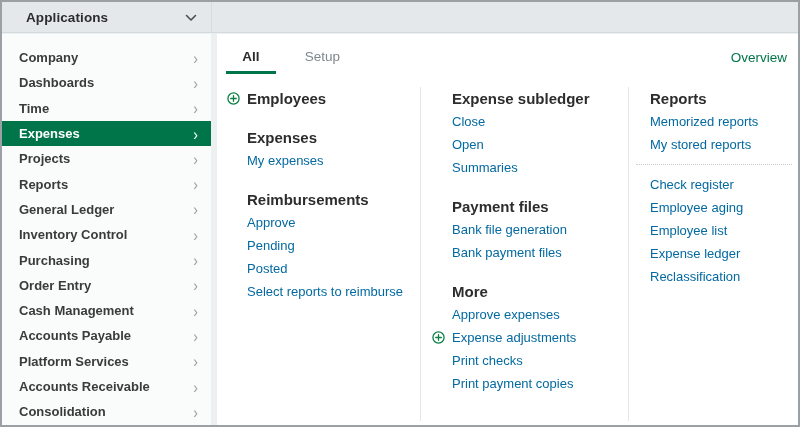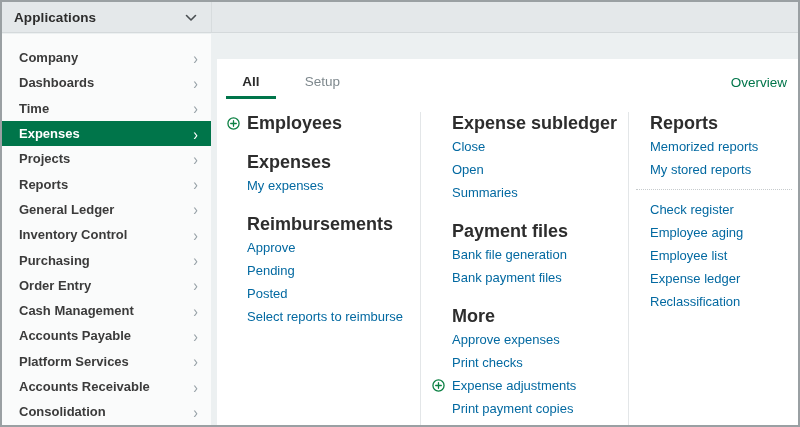--- a/index.html
+++ b/index.html
@@ -18,21 +18,21 @@
     background:#ecf0f1;
     overflow:hidden;
   }
   
   .appbar{
     position:absolute; top:0; left:0; right:0;
     height:31px;
     background:#e4e8ea;
     border-bottom:1px solid #d4d9db;
     display:flex; align-items:center;
-    padding-left:12px;
+    padding-left:24px;
     cursor:pointer;
   }
   .appbar::after{
     content:""; position:absolute; left:209px; top:0; bottom:0;
     width:1px; background:#d7dcde;
   }
   .appbar-title{
     font-size:13.5px; font-weight:700; color:#2d2d2d; letter-spacing:.1px;
   }
   .chev-down{ position:absolute; left:183px; top:12px; }
@@ -53,21 +53,20 @@
   .side-item .chev{
     font-size:14px; line-height:1; color:#98a2a8; font-weight:400;
     transform:scaleY(1.15);
   }
   .side-item.selected{ background:var(--green); color:#ffffff; }
   .side-item.selected .chev{ color:#ffffff; }
   
   .main{
     position:absolute; left:215px; top:32px; right:0; bottom:0;
     background:#ffffff;
-    margin-top:25px;
   }
   .tabbar{
     position:relative;
     padding:13px 0 0 9px;
   }
   .tab{
     display:inline-block; min-width:50px; text-align:center;
     font-size:13.5px; color:#7e888d;
     padding-bottom:7px; margin-right:17px;
     cursor:pointer;
@@ -87,21 +86,21 @@
     position:absolute; top:0; width:1px; height:334px; background:#e3e6e8;
   }
   .vdiv.v1{ left:203px; }
   .vdiv.v2{ left:411px; }
   .col{ position:absolute; top:0; }
   .col.c1{ left:10px;  width:190px; }
   .col.c2{ left:215px; width:190px; }
   .col.c3{ left:413px; width:162px; }
   .b-header{
     position:relative; padding-left:20px;
-    font-size:18px; font-weight:700; color:#2d2d2d;
+    font-size:15px; font-weight:700; color:#2d2d2d;
     line-height:23px; margin-top:16px;
   }
   .b-item{
     position:relative; padding-left:20px;
     font-size:13px; font-weight:400; color:#0369a1;
     line-height:23px;
     cursor:pointer;
   }
   .col > :first-child{ margin-top:0; }
   .b-divider{
@@ -214,25 +213,25 @@
       <div class="col c2" id="col2">
           <div class="b-header"><span>Expense subledger</span></div>
           <div class="b-item"><span>Close</span></div>
           <div class="b-item"><span>Open</span></div>
           <div class="b-item"><span>Summaries</span></div>
           <div class="b-header"><span>Payment files</span></div>
           <div class="b-item"><span>Bank file generation</span></div>
           <div class="b-item"><span>Bank payment files</span></div>
           <div class="b-header"><span>More</span></div>
           <div class="b-item"><span>Approve expenses</span></div>
-          <div class="b-item"><span>Print checks</span></div>
           <div class="b-item"><svg class="plus-icon" viewBox="0 0 14 14">
               <circle cx="7" cy="7" r="6" fill="none" stroke="var(--icon-green)" stroke-width="1.4"></circle>
               <path d="M7 4v6M4 7h6" fill="none" stroke="var(--icon-green)" stroke-width="1.4" stroke-linecap="round"></path>
             </svg><span>Expense adjustments</span></div>
+          <div class="b-item"><span>Print checks</span></div>
           <div class="b-item"><span>Print payment copies</span></div>
         </div>
       <div class="col c3" id="col3">
           <div class="b-header"><span>Reports</span></div>
           <div class="b-item"><span>Memorized reports</span></div>
           <div class="b-item"><span>My stored reports</span></div>
           <div class="b-divider"></div>
           <div class="b-item"><span>Check register</span></div>
           <div class="b-item"><span>Employee aging</span></div>
           <div class="b-item"><span>Employee list</span></div>

